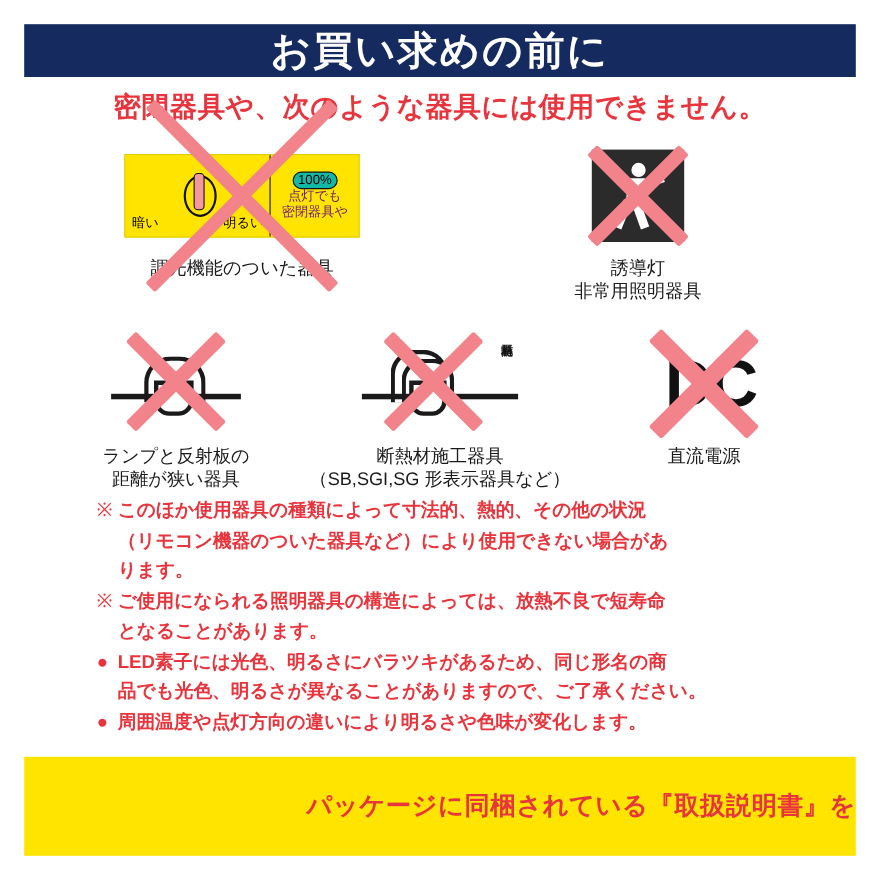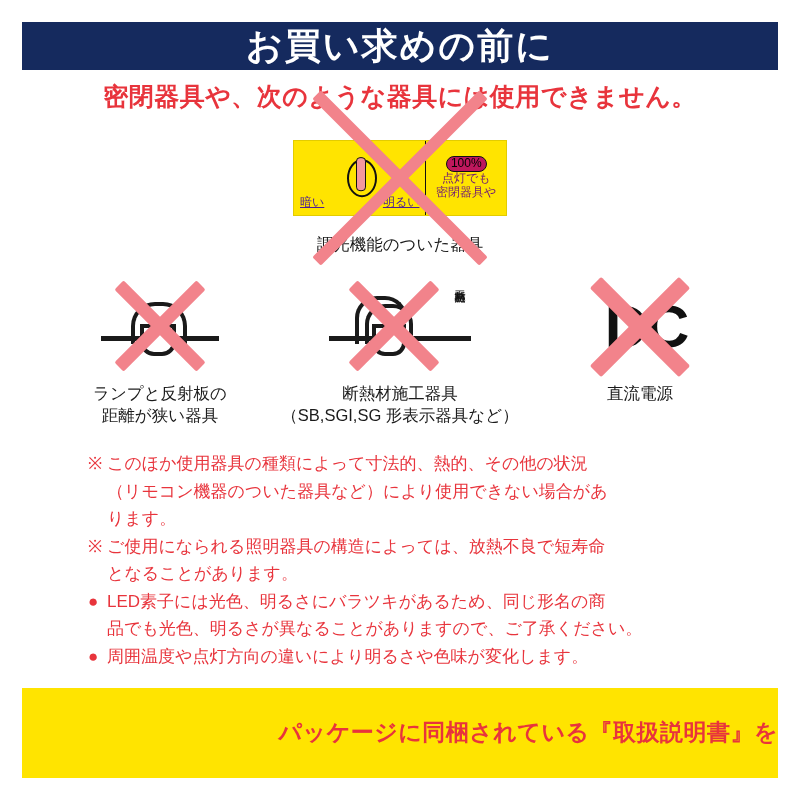--- a/index.html
+++ b/index.html
@@ -119,22 +119,21 @@
     flex: 1 1 62%;
     position: relative;
     display: flex;
     align-items: flex-end;
     justify-content: space-between;
     padding: 0 6px 4px 6px;
     box-sizing: border-box;
   }
   .dimmer-left .lbl {
     font-size: 12px;
-    color: #4c1d95;
-    text-decoration: underline;
+    color: #000000;
   }
   .bulb {
     position: absolute;
     left: 50%;
     top: 50%;
     transform: translate(-50%, -54%);
     width: 26px;
     height: 46px;
   }
   .bulb .ellipse {
@@ -160,21 +159,21 @@
     align-items: center;
     justify-content: center;
     box-sizing: border-box;
     line-height: 1.15;
   }
   .dimmer-right .pct {
     font-size: 12px;
     border: 1.5px solid #111;
     border-radius: 9px;
     padding: 0 4px;
-    background: #be185d;
+    background: #14b8a6;
   }
   .dimmer-right .t {
     font-size: 12px;
     color: #701a75;
   }
 
   
   .exit-box {
     position: relative;
     width: 84px;
@@ -366,20 +365,21 @@
   .note {
     display: flex;
     margin-bottom: 0px;
   }
   .note .mark {
     flex: 0 0 auto;
     width: 19px;
   }
   .note .body {
     flex: 1 1 auto;
+    font-weight: bold;
   }
 
   
   .footer {
     position: absolute;
     left: 22px;
     top: 688px;
     width: 756px;
     height: 90px;
     background: #ffe400;
@@ -429,20 +429,39 @@
             </div>
             <div class="xmark">
               <span class="a" style="width:236px;height:12px;"></span>
               <span class="b" style="width:236px;height:12px;"></span>
             </div>
           </div>
         </div>
         <div class="icon-caption">調光機能のついた器具</div>
       </div>
 
+      <div class="icon-cell">
+        <div class="icon-art">
+          <div class="exit-box">
+            <div class="exit-person">
+              <div class="head"></div>
+              <div class="body"></div>
+              <div class="arm"></div>
+              <div class="leg1"></div>
+              <div class="leg2"></div>
+            </div>
+            <div class="xmark">
+              <span class="a" style="width:118px;height:13px;"></span>
+              <span class="b" style="width:118px;height:13px;"></span>
+            </div>
+          </div>
+        </div>
+        <div class="icon-caption">誘導灯
+非常用照明器具</div>
+      </div>
 
 
     </div>
 
     <div class="icon-row" style="margin-top:22px;">
 
       <div class="icon-cell">
         <div class="icon-art">
           <div class="rf">
             <div class="cup"></div>

